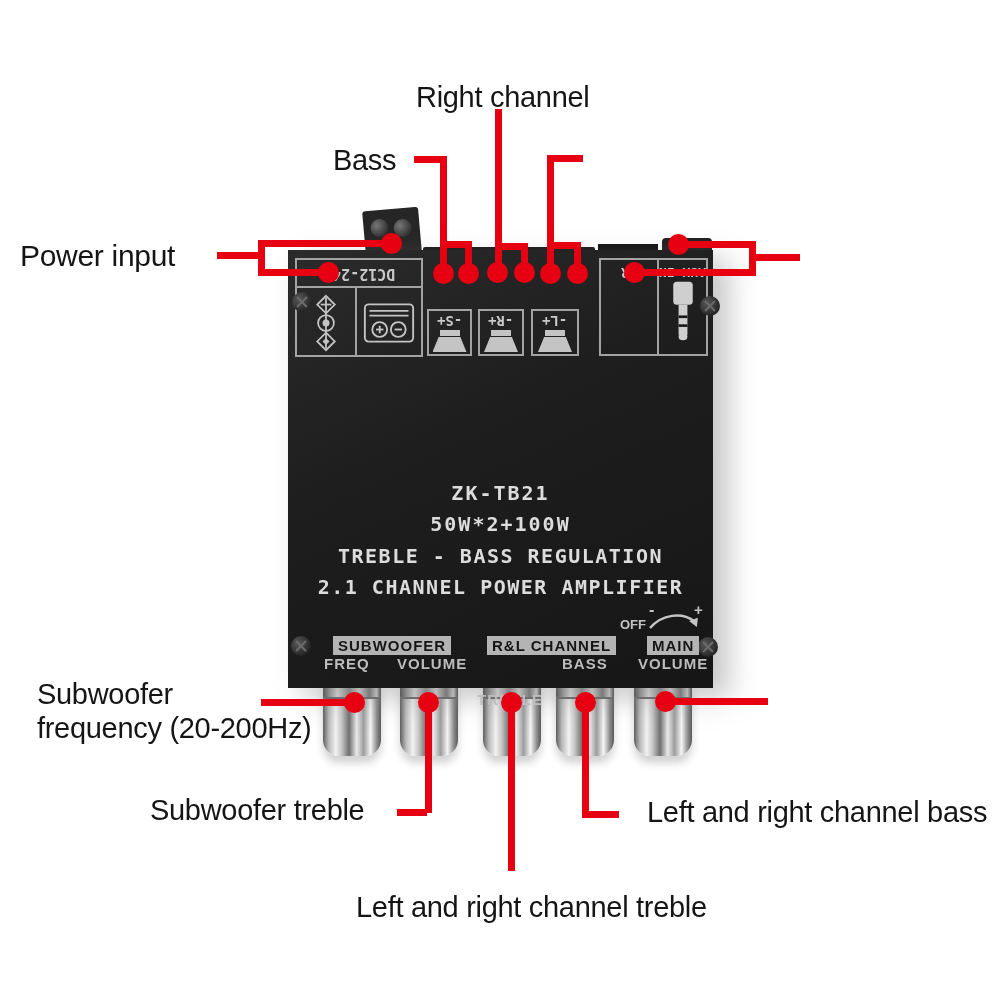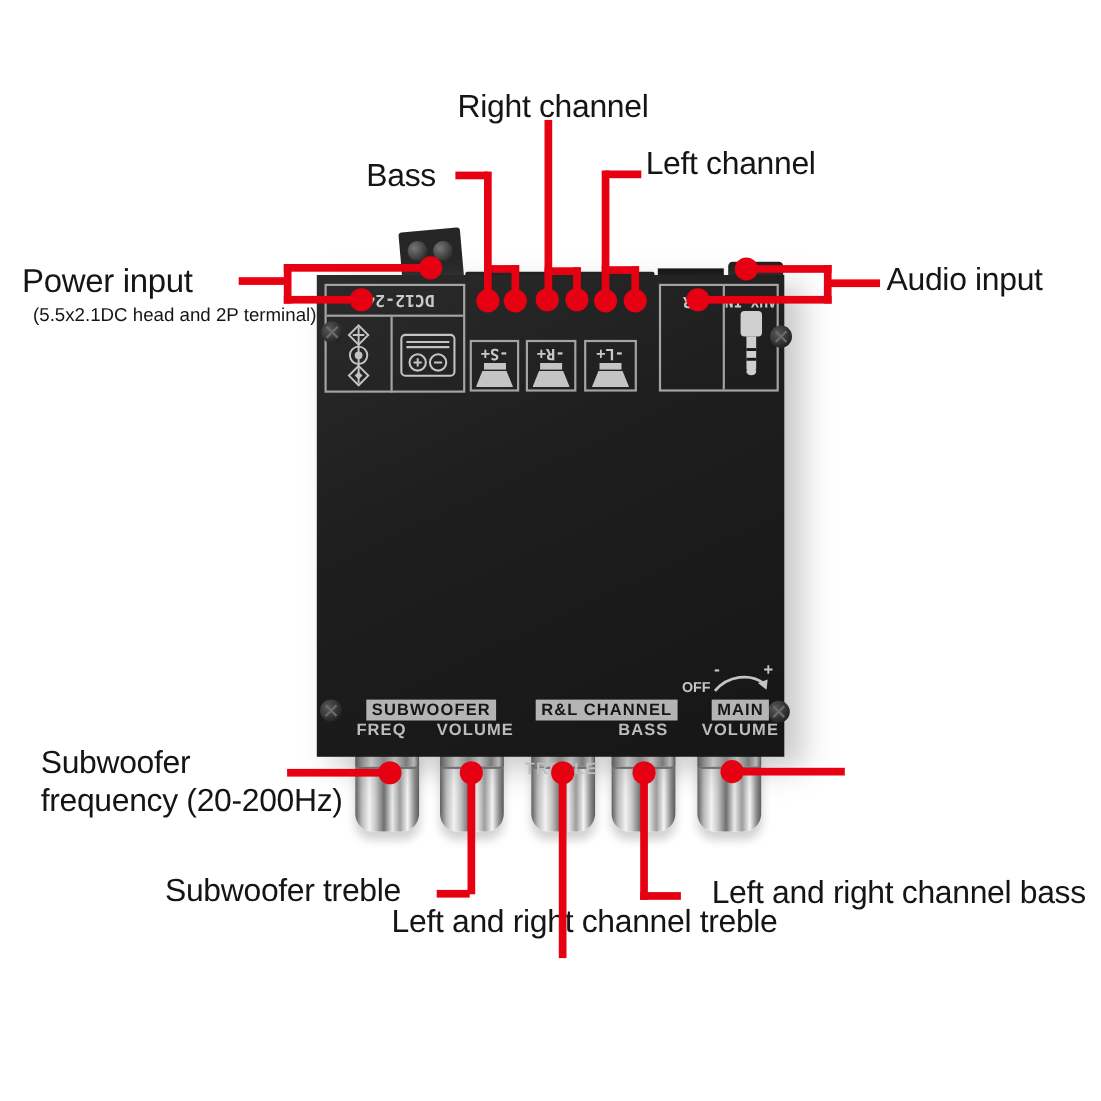--- a/index.html
+++ b/index.html
@@ -11,21 +11,21 @@
   #lbl-right-channel{left:416px;top:81px;}
   #lbl-bass{left:333px;top:144px;}
   #lbl-left-channel{left:587px;top:133px;}
   #lbl-power{left:20px;top:239px;font-size:30px;}
   #lbl-power-note{left:30px;top:277px;font-size:17px;letter-spacing:0;}
   #lbl-audio{left:806px;top:239px;}
   #lbl-subfreq{left:37px;top:677px;line-height:34px;}
   #lbl-subvol{left:150px;top:794px;}
   #lbl-master{left:782px;top:677px;}
   #lbl-lrbass{left:647px;top:796px;}
-  #lbl-lrtreble{left:356px;top:822px;text-align:center;}
+  #lbl-lrtreble{left:356px;top:891px;text-align:center;}
 
   
   .rl{position:absolute;background:#e60012;z-index:8;}
   .rdot{position:absolute;width:21px;height:21px;border-radius:50%;background:#e60012;z-index:9;}
 
   
   #board{position:absolute;left:288px;top:250px;width:425px;height:438px;z-index:2;
          background:linear-gradient(155deg,#2b2b2b 0%,#1e1e1e 40%,#161616 100%);
          box-shadow:16px 10px 26px rgba(130,130,130,.45);}
   .protr{position:absolute;z-index:1;}
@@ -186,20 +186,26 @@
         <ellipse cx="15" cy="64" rx="5" ry="4" fill="#cfcfcf"></ellipse>
       </svg>
     </div>
   </div>
 
   <div class="screw" style="left:292px;top:292px;"></div>
   <div class="screw" style="left:700px;top:296px;"></div>
   <div class="screw" style="left:291px;top:636px;"></div>
   <div class="screw" style="left:698px;top:637px;"></div>
 
+  <div id="print">
+    <div class="pr1">ZK-TB21</div>
+    <div class="pr2">50W*2+100W</div>
+    <div class="pr3">TREBLE - BASS REGULATION</div>
+    <div class="pr4">2.1 CHANNEL POWER AMPLIFIER</div>
+  </div>
 
   <div class="badge" id="badge-sub">SUBWOOFER</div>
   <div class="badge" id="badge-rl">R&amp;L CHANNEL</div>
   <div class="badge" id="badge-main">MAIN</div>
   <div class="klabel" id="kl-freq">FREQ</div>
   <div class="klabel" id="kl-subvol">VOLUME</div>
   <div class="klabel" id="kl-treble">TREBLE</div>
   <div class="klabel" id="kl-bass">BASS</div>
   <div class="klabel" id="kl-mainvol">VOLUME</div>
   <div id="off-lbl">OFF</div>
@@ -256,24 +262,21 @@
 
   <div class="rl" style="left:582px;top:701px;width:7px;height:117px;"></div>
   <div class="rl" style="left:582px;top:811px;width:37px;height:7px;"></div>
   <div class="rdot" style="left:575px;top:692px;"></div>
 
   <div class="rl" style="left:668px;top:698px;width:100px;height:7px;"></div>
   <div class="rdot" style="left:655px;top:691px;"></div>
 
   <div class="lbl" id="lbl-right-channel">Right channel</div>
   <div class="lbl" id="lbl-bass">Bass</div>
-  <div class="lbl" id="lbl-left-channel">Left channel</div>
   <div class="lbl" id="lbl-power">Power input</div>
-  <div class="lbl" id="lbl-power-note">(5.5x2.1DC head and 2P terminal)</div>
-  <div class="lbl" id="lbl-audio">Audio input</div>
   <div class="lbl" id="lbl-subfreq">
     <span>Subwoofer</span><br>
     <span>frequency (20-200Hz)</span>
   </div>
   <div class="lbl" id="lbl-subvol">Subwoofer treble</div>
   <div class="lbl" id="lbl-lrbass">Left and right channel bass</div>
   <div class="lbl" id="lbl-lrtreble">Left and right channel treble</div>
 
 </div>
 

